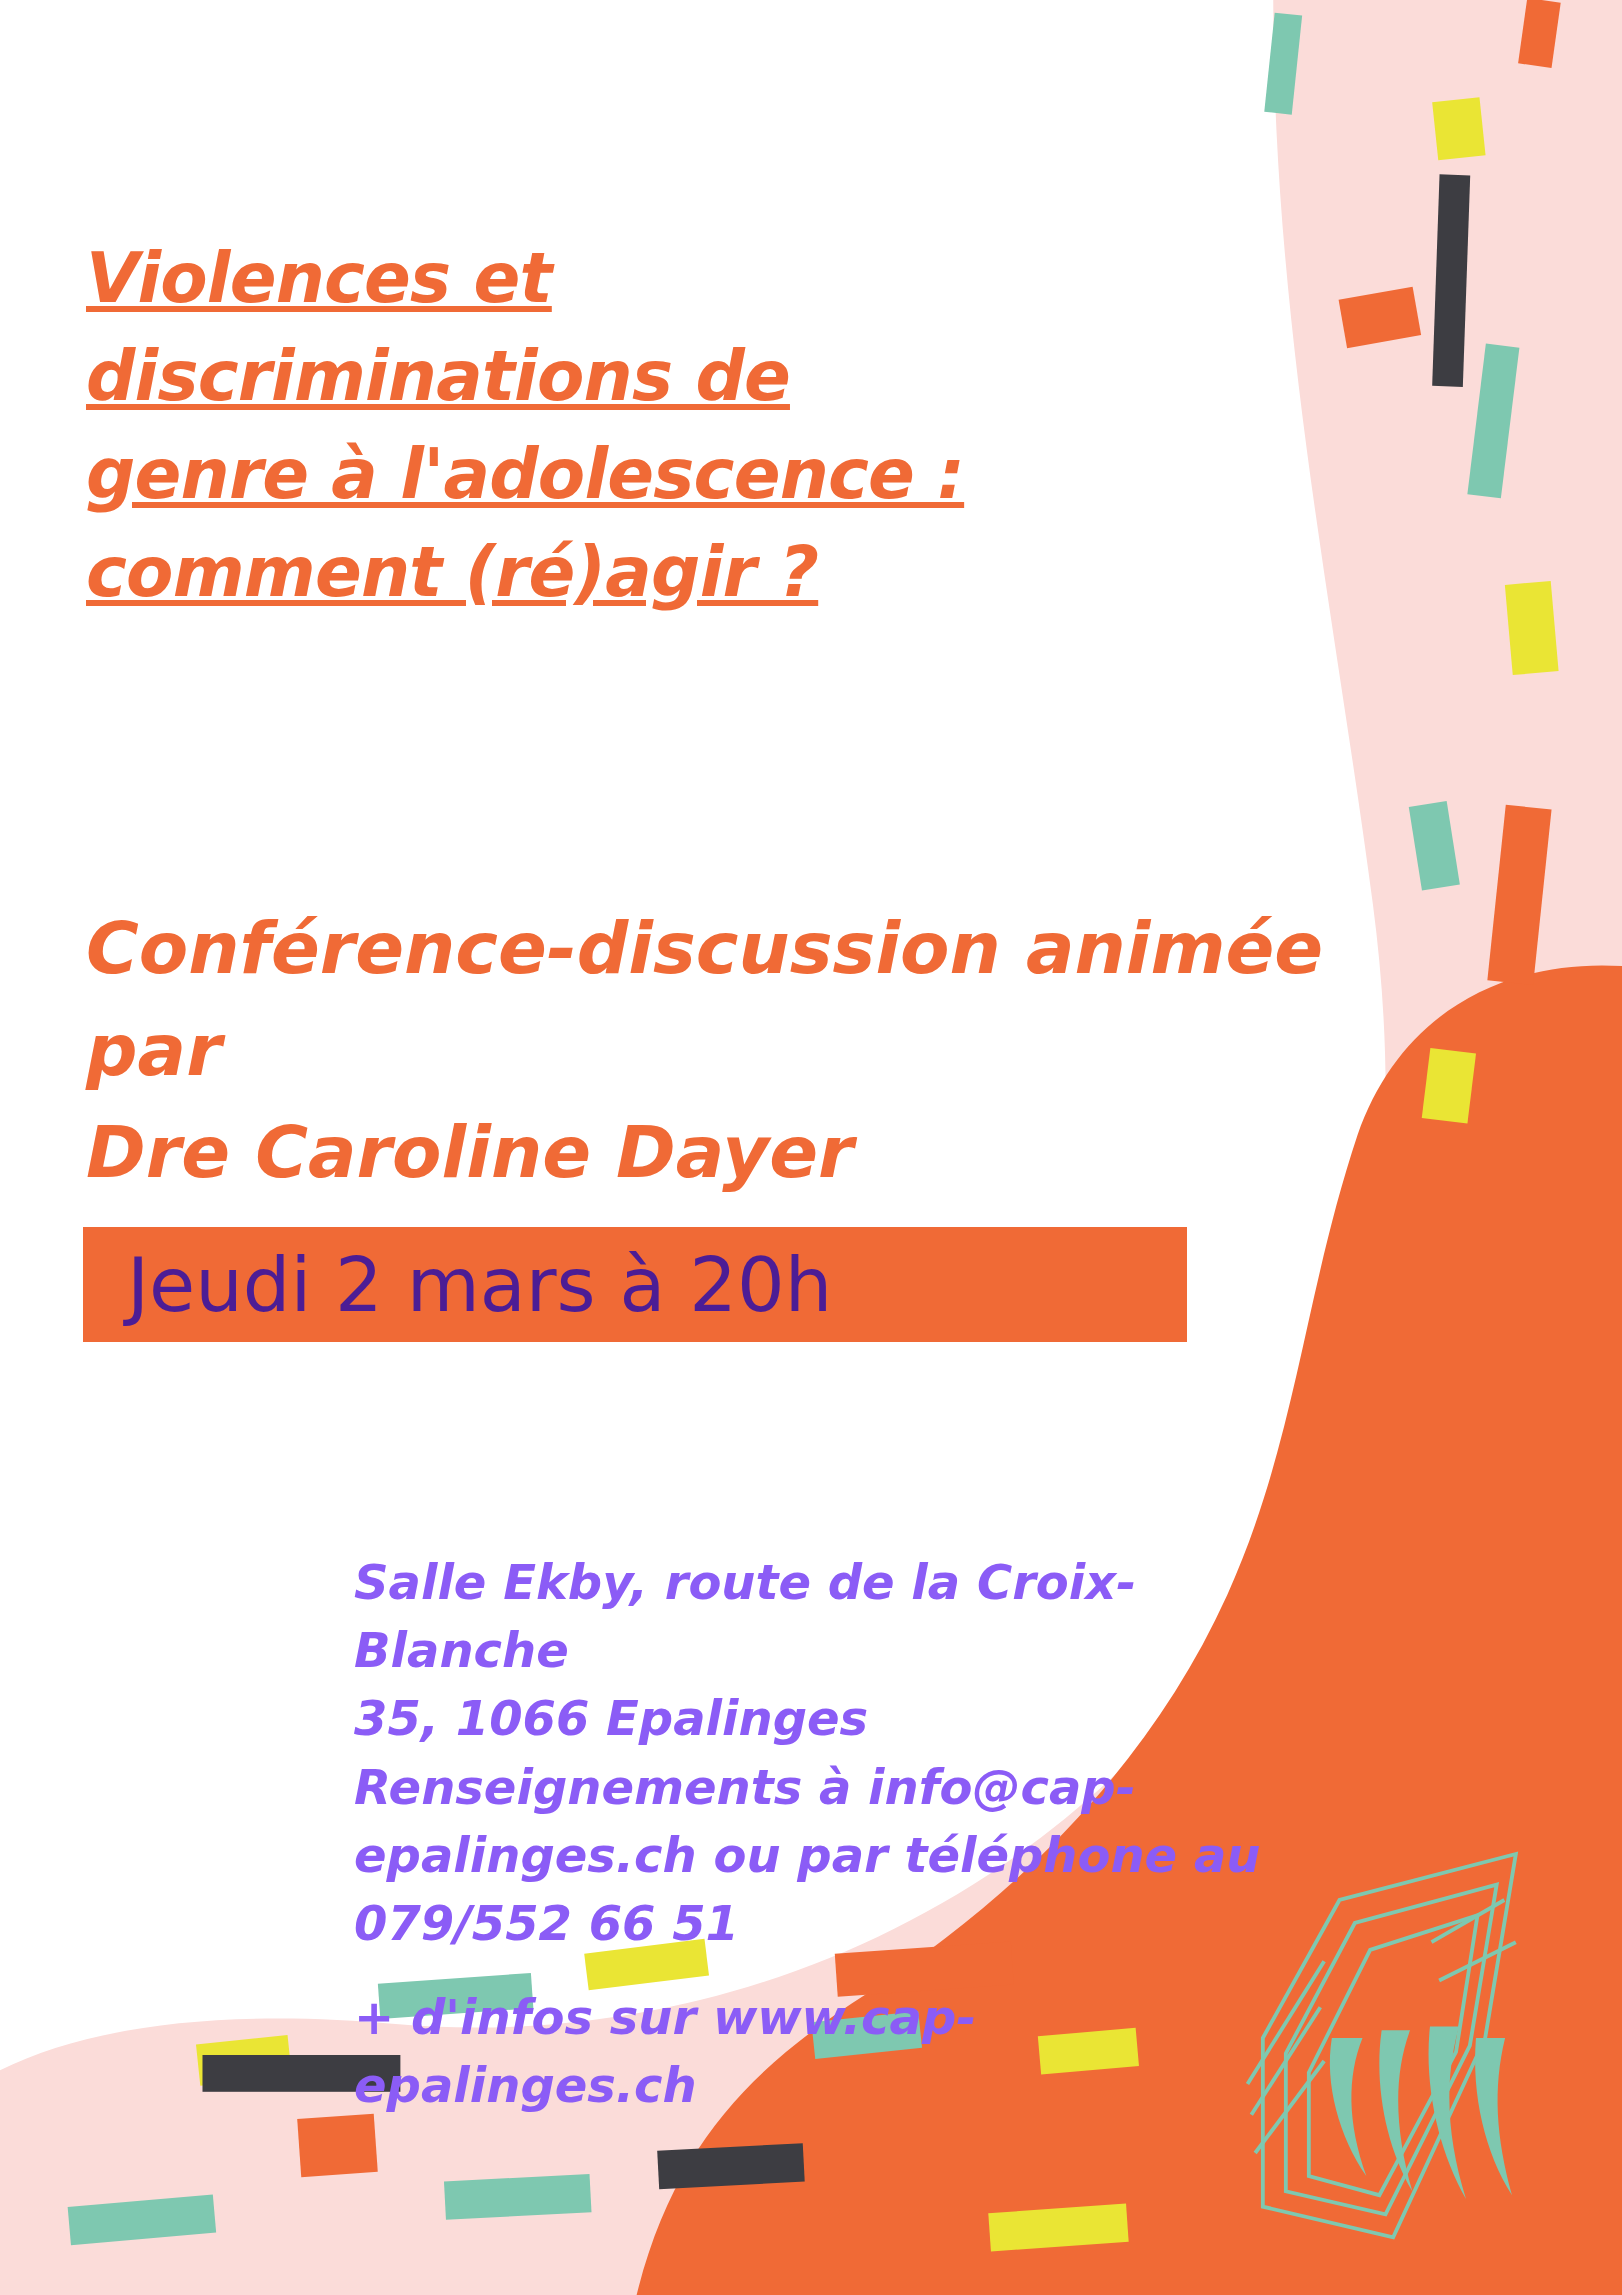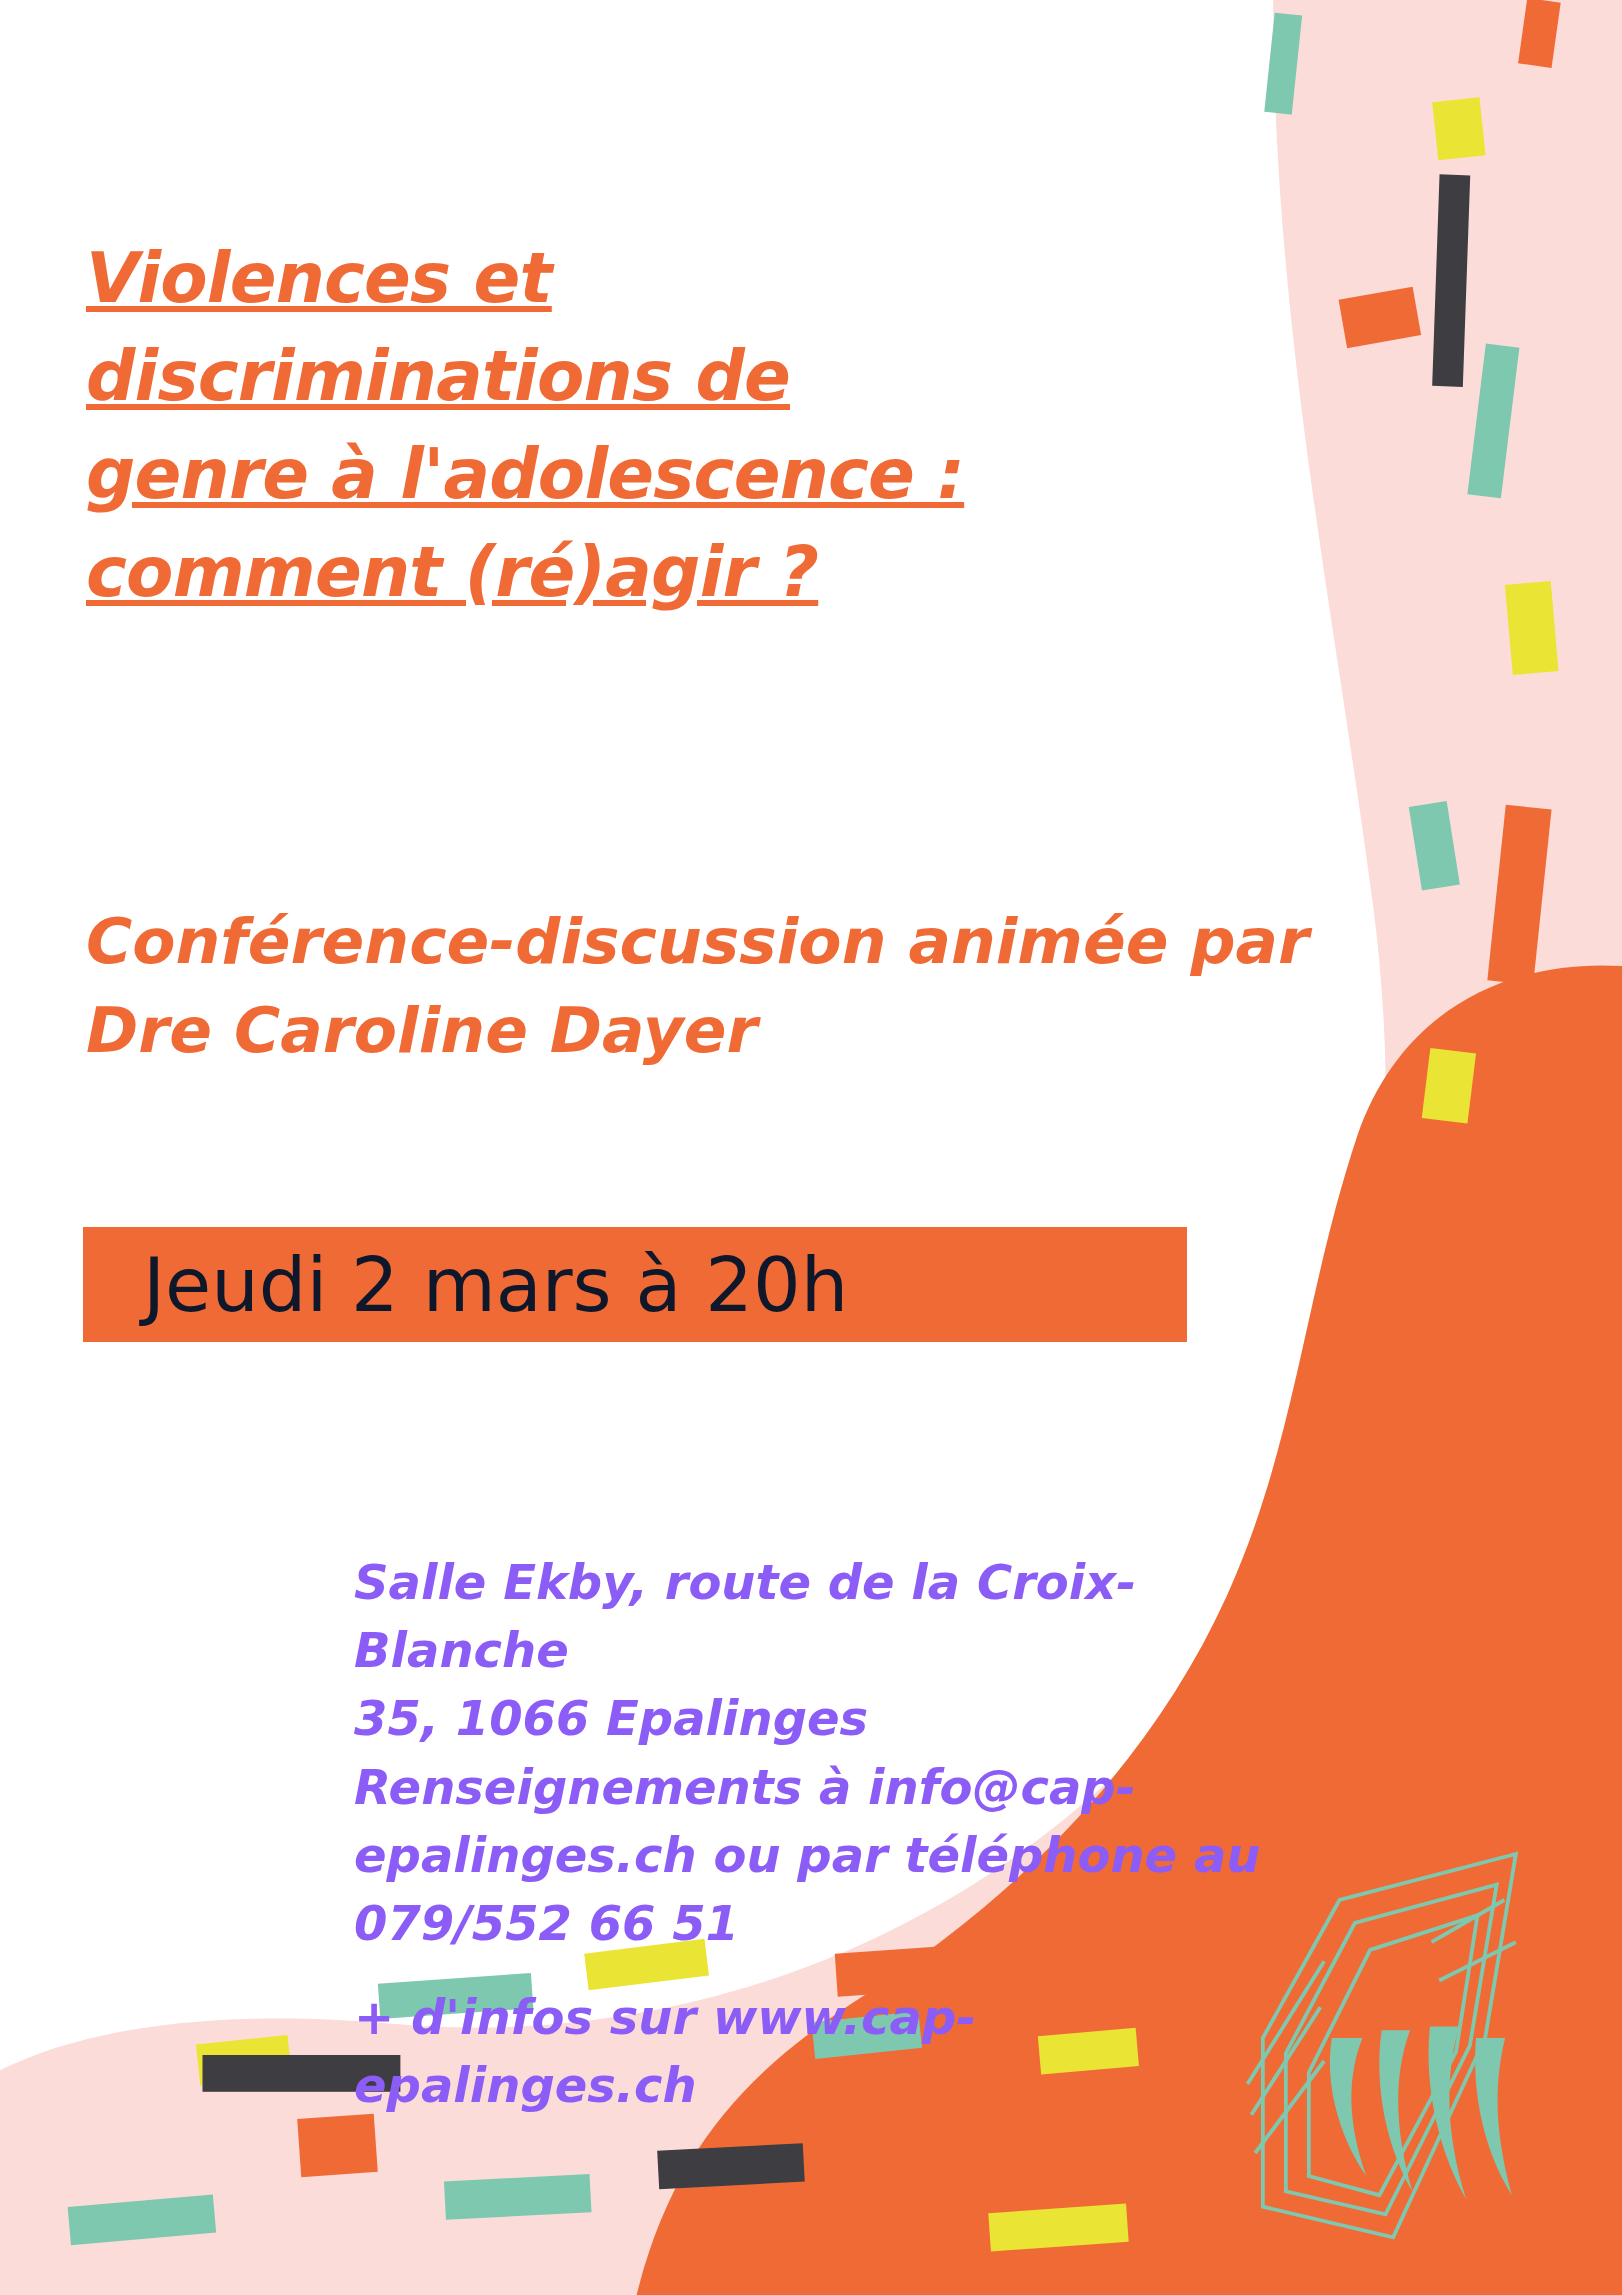--- a/index.html
+++ b/index.html
@@ -45,41 +45,41 @@
 
   .subtitle {
     position: absolute;
     left: 86px;
     top: 897px;
     width: 1258px;
     color: #f06a36;
     font-family: "DejaVu Sans", sans-serif;
     font-style: italic;
     font-weight: bold;
-    font-size: 63px;
+    font-size: 72px;
     line-height: 1.42;
     white-space: pre-line;
   }
 
   .date-band {
     position: absolute;
     left: 83px;
     top: 1227px;
     width: 1104px;
     height: 115px;
     background: #f06a36;
     display: flex;
     align-items: center;
   }
   .date-band .date-text {
-    color: #0f172a;
+    color: #4c1d95;
     font-family: "DejaVu Sans", sans-serif;
     font-size: 75px;
     font-weight: 400;
-    padding-left: 60px;
+    padding-left: 44px;
     letter-spacing: 0px;
     white-space: nowrap;
   }
 
   .info-block {
     position: absolute;
     left: 354px;
     top: 1480px;
     width: 959px;
     color: #8b5cf6;

